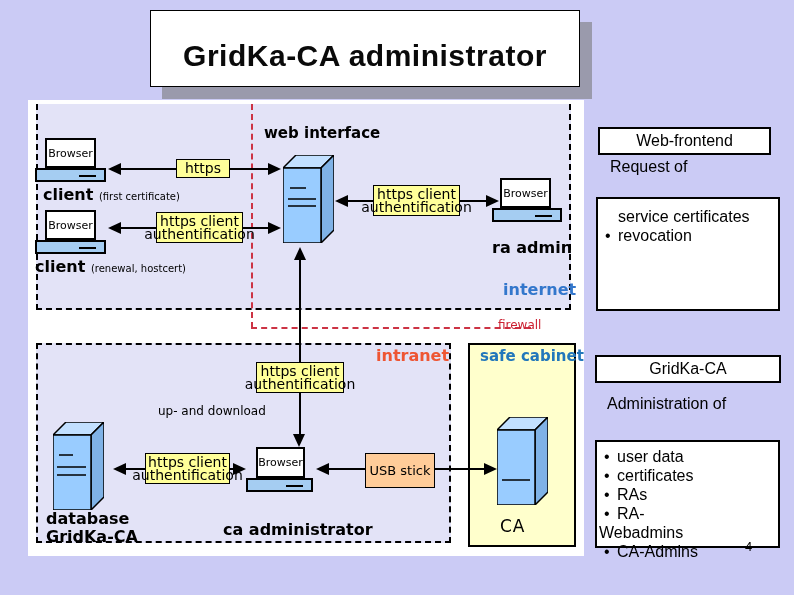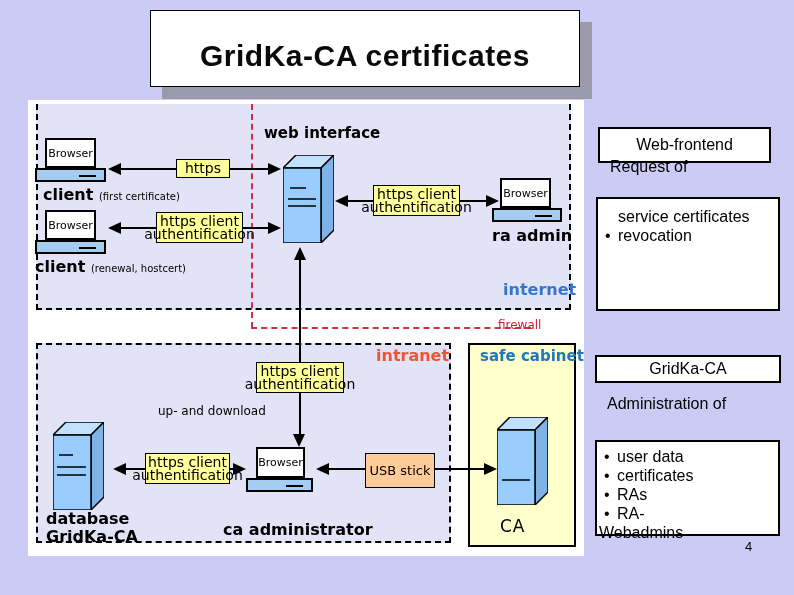--- a/index.html
+++ b/index.html
@@ -57,21 +57,21 @@
   .li{position:relative;padding-left:20px;font-size:16px;line-height:19px;white-space:nowrap;
     font-family:"Liberation Sans",sans-serif;}
   .li.b::before{content:"•";position:absolute;left:7px;top:0;}
   .li.flush{padding-left:2px;}
   #page-number{position:absolute;left:745px;top:539px;font:13px "Liberation Sans",sans-serif;}
 </style>
 </head>
 <body>
 
 <div id="title-box">
-  <span class="t">GridKa-CA certificates</span>
+  <span class="t">GridKa-CA administrator</span>
 </div>
 
 <div id="panel">
 
   <div class="zone" id="zone-internet"></div>
   <div class="zone" id="zone-intranet"></div>
   <div id="safe-cabinet"></div>
 
   <div class="redv" style="left:223px;top:4px;height:224px;"></div>
   <div class="redh" style="left:223px;top:227px;width:280px;"></div>
@@ -129,21 +129,21 @@
     <span>https client</span>
     <span>authentification</span>
   </div>
   <div class="hline" style="left:432px;top:100px;width:26px;"></div>
   <div class="arr r" style="left:458px;top:95px;"></div>
 
   <div class="pc-screen" style="left:472px;top:78px;width:51px;height:30px;">
     <span>Browser</span>
   </div>
   <div class="pc-base" style="left:464px;top:108px;width:70px;height:14px;"></div>
-  <div class="node-label" style="left:464px;top:126px;">ra admin</div>
+  <div class="node-label" style="left:464px;top:138px;">ra admin</div>
 
   <div class="arr u" style="left:266px;top:147px;"></div>
   <div class="vline" style="left:271px;top:160px;height:102px;"></div>
   <div class="ylabel" style="left:228px;top:262px;width:88px;height:31px;">
     <span>https client</span>
     <span>authentification</span>
   </div>
   <div class="vline" style="left:271px;top:293px;height:41px;"></div>
   <div class="arr d" style="left:265px;top:334px;"></div>
 
@@ -187,34 +187,35 @@
 
   <svg style="position:absolute;left:469px;top:317px;" width="51" height="88" viewBox="0 0 51 88">
     <polygon points="0,13 13,0 51,0 38,13" style="fill:var(--machine_top,#c2e0ff);stroke:#000;stroke-width:1.5"></polygon>
     <polygon points="38,13 51,0 51,75 38,88" style="fill:var(--machine_side,#7fb2e6);stroke:#000;stroke-width:1.5"></polygon>
     <rect x="0" y="13" width="38" height="75" style="fill:var(--machine_front,#99ccff);stroke:#000;stroke-width:1.5"></rect>
     <line x1="5" y1="63" x2="33" y2="63" stroke="#000" stroke-width="1.5"></line>
   </svg>
   <div style="position:absolute;left:472px;top:416px;font-size:17px;letter-spacing:1px;">CA</div>
 </div>
 
-<div class="side-box side-title" style="left:598px;top:127px;width:173px;height:36px;">
+<div class="side-box side-title" style="left:598px;top:127px;width:173px;height:28px;">
   <span>Web-frontend</span>
 </div>
 <div class="side-head" style="left:610px;top:158px;">Request of</div>
 <div class="side-box" style="left:596px;top:197px;width:184px;height:114px;padding-top:8px;">
   <div class="li">service certificates</div>
   <div class="li b">revocation</div>
 </div>
 
 <div class="side-box side-title" style="left:595px;top:355px;width:186px;height:28px;">
   <span>GridKa-CA</span>
 </div>
 <div class="side-head" style="left:607px;top:395px;">Administration of</div>
-<div class="side-box" style="left:595px;top:440px;width:185px;height:96px;padding-top:5px;overflow:visible;">
+<div class="side-box" style="left:595px;top:440px;width:185px;height:108px;padding-top:5px;overflow:visible;">
   <div class="li b">user data</div>
   <div class="li b">certificates</div>
   <div class="li b">RAs</div>
   <div class="li b">RA-</div>
   <div class="li flush">Webadmins</div>
+  <div class="li b">CA-Admins</div>
 </div>
 
 <div id="page-number">4</div>
 
 </body></html>

